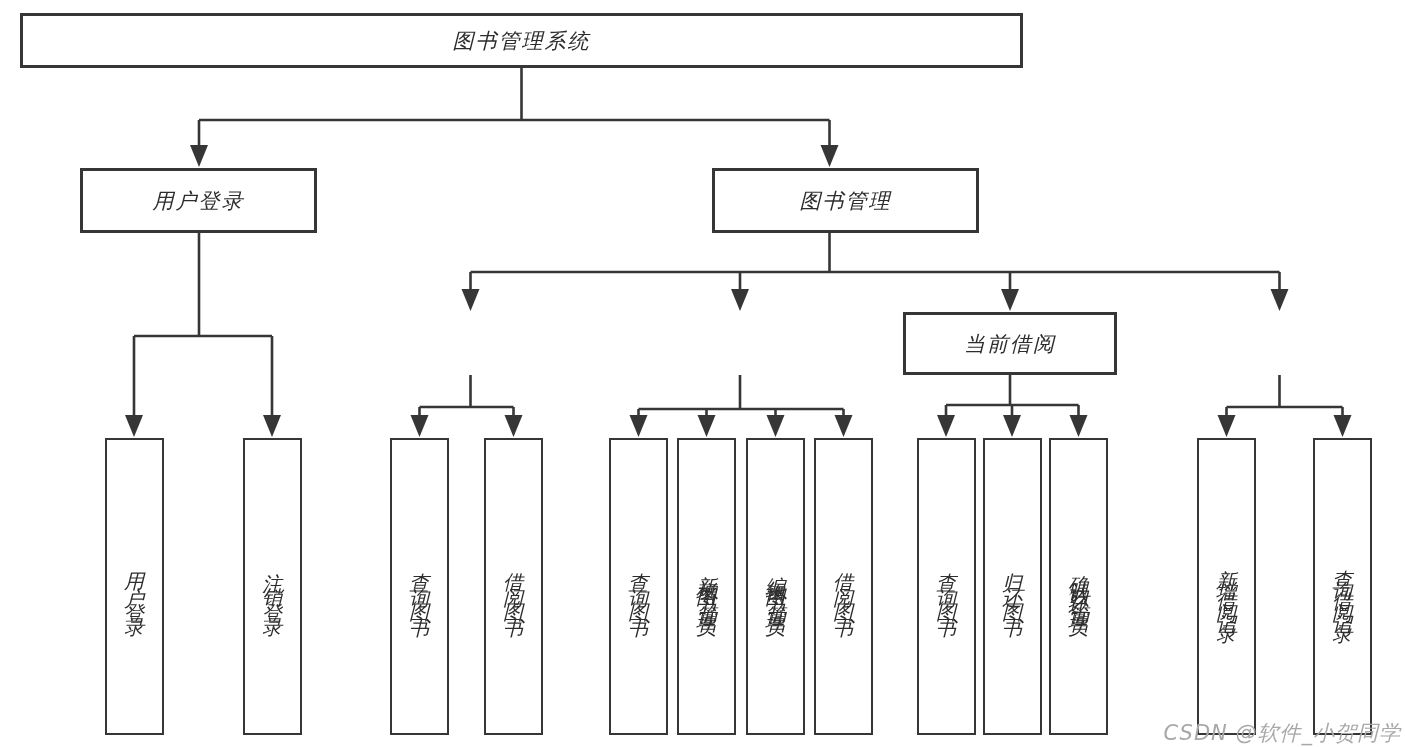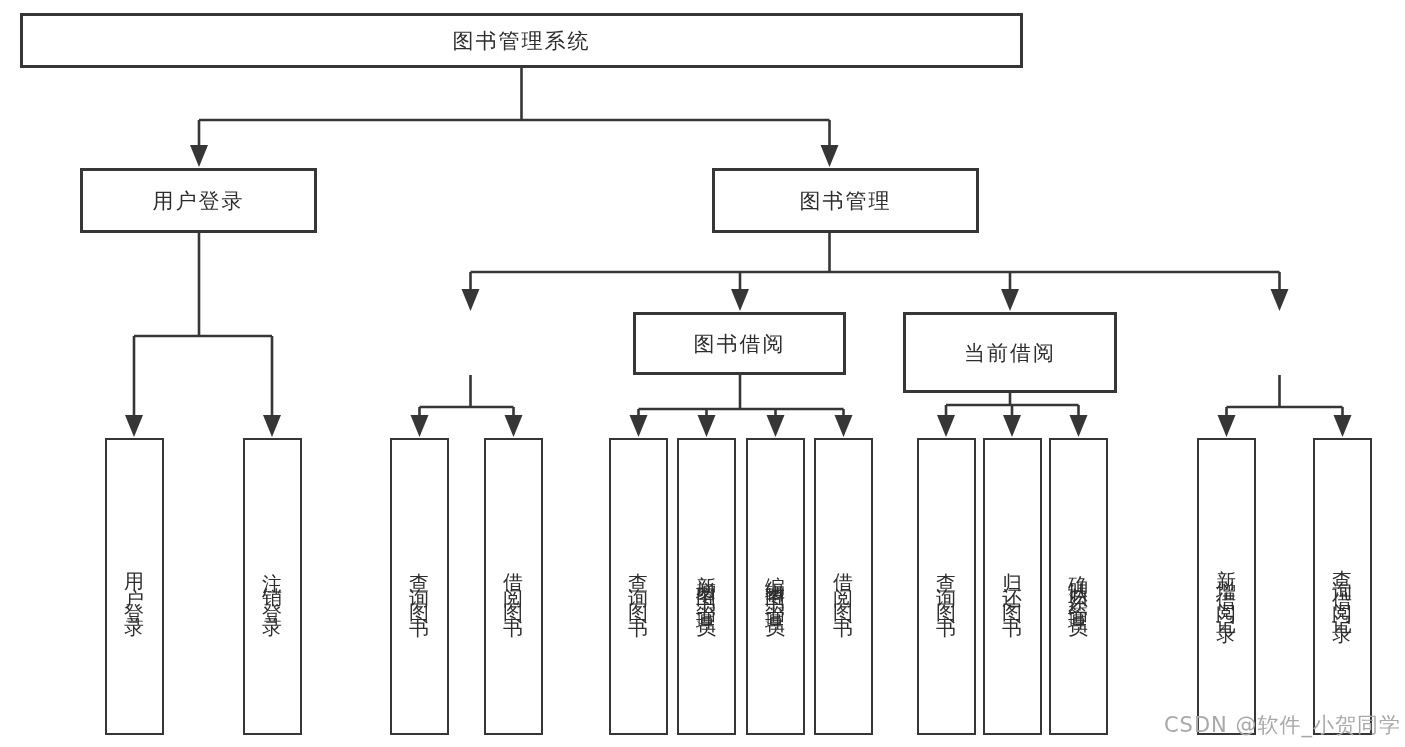--- a/index.html
+++ b/index.html
@@ -6,41 +6,42 @@
     --line:#363636;
     --text:#2d2d2d;
     --watermark:#a8a8a8;
     --background:#ffffff;
   }
   html,body{margin:0;padding:0;background:var(--background);}
   .canvas{
     position:relative;width:1405px;height:747px;background:var(--background);
     font-family:"DejaVu Sans","Liberation Sans",sans-serif;
     overflow:hidden;
+    font-style:italic;
   }
   .connectors{position:absolute;left:0;top:0;width:1405px;height:747px;}
   .connectors path{stroke:var(--line);stroke-width:2.6;fill:none;}
   .connectors polygon{fill:var(--line);stroke:none;}
   .box{
     position:absolute;box-sizing:border-box;background:var(--background);
     border:3px solid var(--line);
     display:flex;align-items:center;justify-content:center;
     color:var(--text);
   }
   .box .lbl{font-size:21px;letter-spacing:2px;white-space:nowrap;}
   .leaf{width:59px;height:297px;border-width:2px;}
   .leaf .lbl{
     writing-mode:vertical-rl;text-orientation:mixed;
     font-size:20px;white-space:nowrap;line-height:1;
   }
   .leaf .lbl.short{letter-spacing:15px;}
   .leaf .lbl.mid{letter-spacing:11px;}
   .leaf .lbl.long{letter-spacing:6px;}
   .watermark{
-    position:absolute;right:4px;bottom:8px;z-index:5;
+    position:absolute;right:4px;bottom:0;z-index:5;
     color:var(--watermark);font-size:21px;letter-spacing:1px;white-space:nowrap;
   }
 </style>
 </head>
 <body>
 
 <div class="canvas">
 
   <svg class="connectors" viewBox="0 0 1405 747" xmlns="http://www.w3.org/2000/svg" aria-hidden="true">
 
@@ -96,24 +97,21 @@
     <span class="lbl">图书管理系统</span>
   </div>
 
   <div class="box" style="left:80px;top:168px;width:237px;height:65px">
     <span class="lbl">用户登录</span>
   </div>
   <div class="box" style="left:712px;top:168px;width:267px;height:65px">
     <span class="lbl">图书管理</span>
   </div>
 
-  <div class="box" style="left:633px;top:312px;width:213px;height:63px">
-    <span class="lbl">图书借阅</span>
-  </div>
-  <div class="box" style="left:903px;top:312px;width:214px;height:81px">
+  <div class="box" style="left:903px;top:312px;width:214px;height:63px">
     <span class="lbl">当前借阅</span>
   </div>
 
   <div class="box leaf" style="left:105px;top:438px">
     <span class="lbl short">用户登录</span>
   </div>
   <div class="box leaf" style="left:243px;top:438px">
     <span class="lbl short">注销登录</span>
   </div>
 

